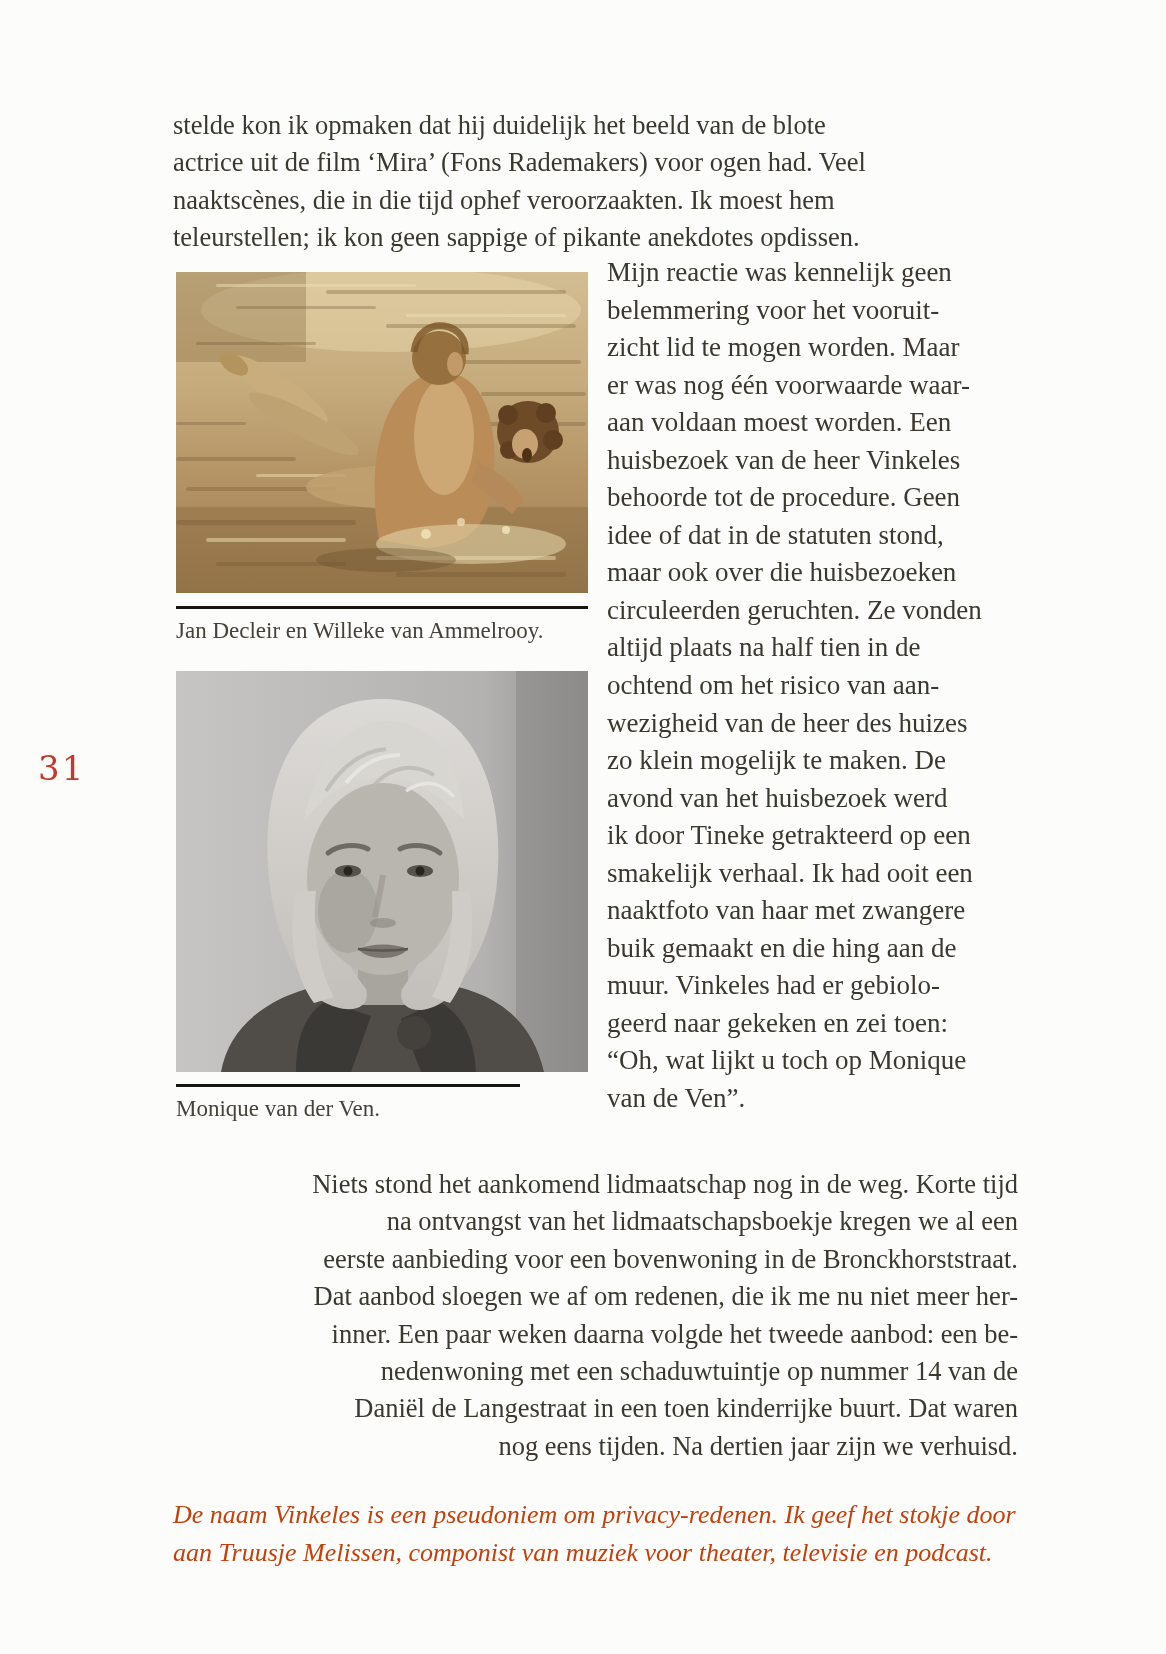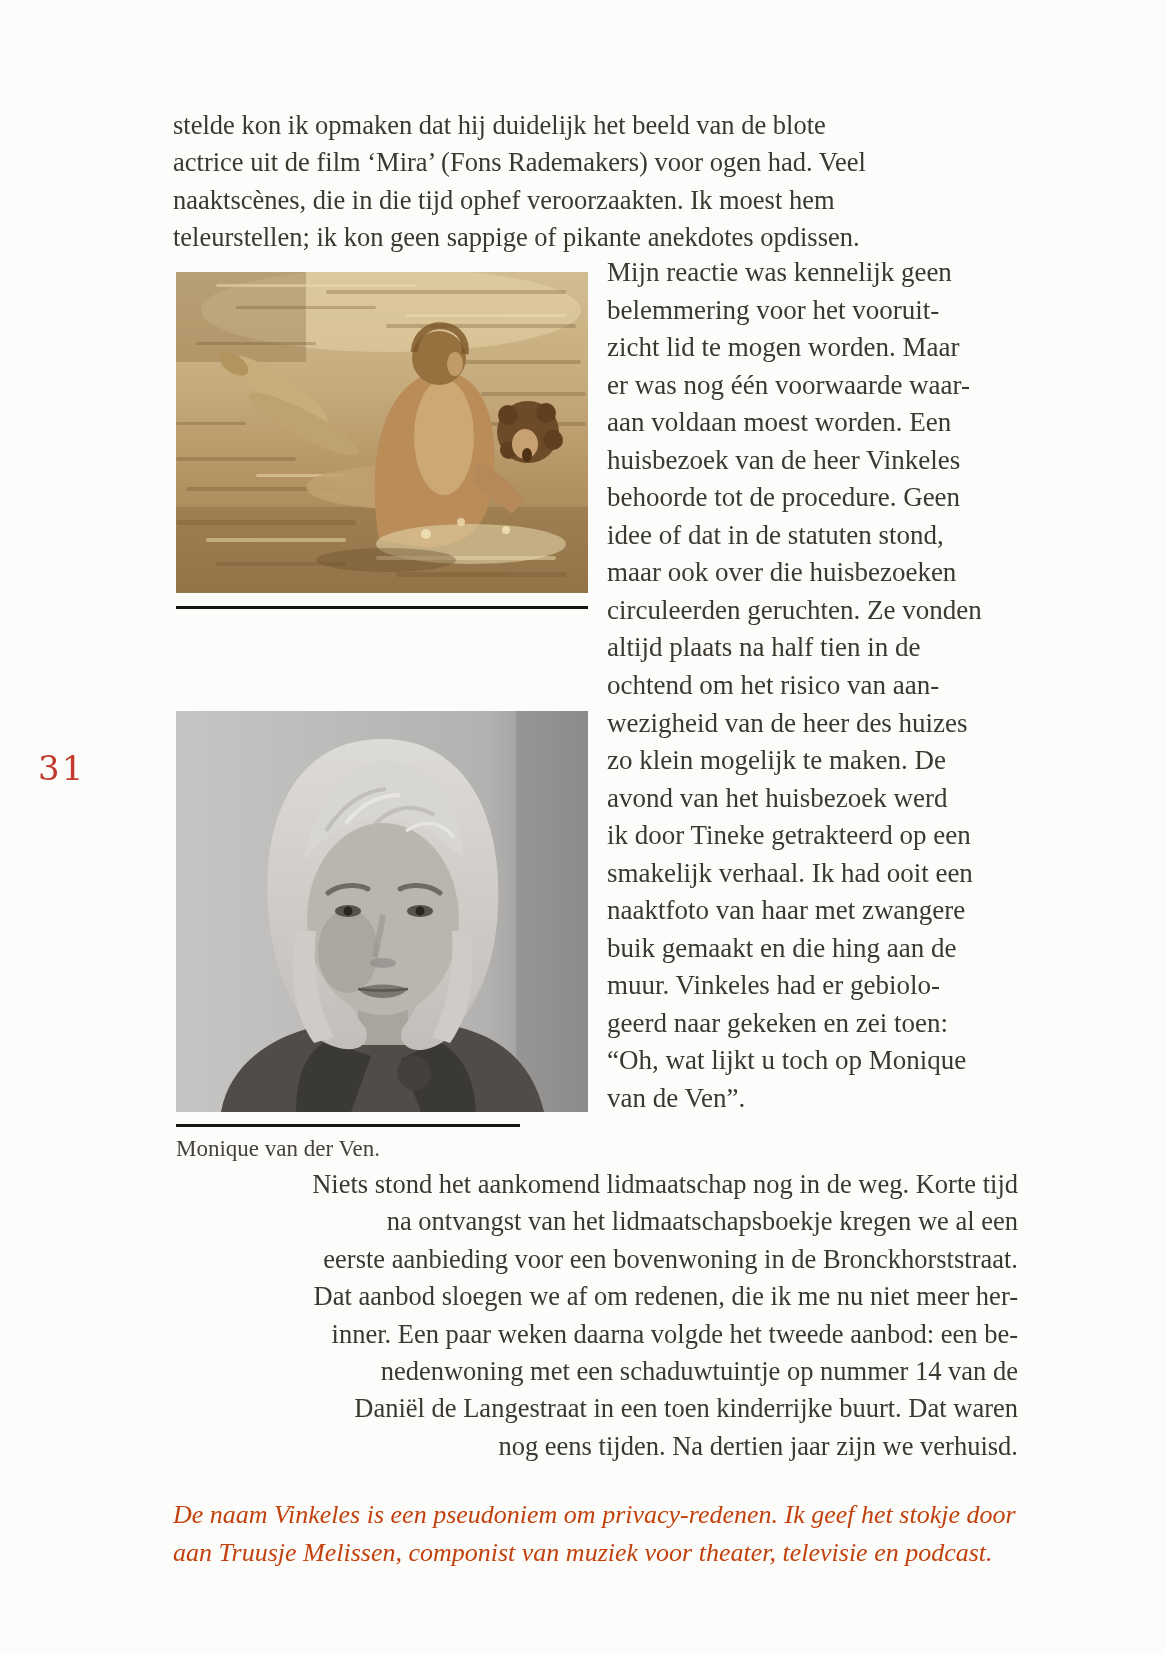--- a/index.html
+++ b/index.html
@@ -21,21 +21,21 @@
     color:#c23a2c;
   }
 
   .intro    { left:173px; top:79px;  width:840px; font-size:26.5px; line-height:37.4px;margin-top:28px; }
   .rightcol { left:607px; top:254px; width:404px; font-size:27px; line-height:37.55px; }
   .bodypar  { left:173px; top:1166px; width:845px; font-size:26.5px; line-height:37.4px;text-align:right; }
   .footnote { left:173px; top:1496px; width:860px; font-size:26px; line-height:38px; font-style:italic; color:#c2410c; }
 
   figure { margin:0; padding:0; }
   .figure1 { left:176px; top:272px; width:412px; }
-  .figure2 { left:176px; top:671px; width:344px;margin-top:40px; }
+  .figure2 { left:176px; top:671px; width:344px; }
   .photo { display:block; width:412px; }
   .photo svg { display:block; }
   .caption-rule { height:3px; background:#17150f; margin-top:13px; }
   .figure2 .caption-rule { margin-top:12px; }
   .caption {
     margin-top:8px;
     font-size:23px; line-height:28px;
     color:#46423a;
   }
 </style>
@@ -114,20 +114,21 @@
       <ellipse cx="351" cy="183" rx="5" ry="7" fill="#4e3214"></ellipse>
 
       <ellipse cx="295" cy="272" rx="95" ry="20" fill="#e8d9ae" opacity="0.55"></ellipse>
       <ellipse cx="210" cy="288" rx="70" ry="12" fill="#6b5130" opacity="0.4"></ellipse>
       <circle cx="250" cy="262" r="5" fill="#f3e6bd" opacity="0.8"></circle>
       <circle cx="330" cy="258" r="4" fill="#f3e6bd" opacity="0.8"></circle>
       <circle cx="285" cy="250" r="4" fill="#f3e6bd" opacity="0.7"></circle>
     </svg>
   </div>
   <div class="caption-rule"></div>
+  <figcaption class="caption">Jan Decleir en Willeke van Ammelrooy.</figcaption>
 </figure>
 
 <figure class="abs figure2">
   <div class="photo">
     <svg width="412" height="401" viewBox="0 0 412 401" xmlns="http://www.w3.org/2000/svg">
       <defs>
         <linearGradient id="pg" x1="0" y1="0" x2="1" y2="0">
           <stop offset="0" stop-color="#c6c5c3"></stop>
           <stop offset="0.75" stop-color="#b3b2b0"></stop>
           <stop offset="1" stop-color="#8f8e8c"></stop>

